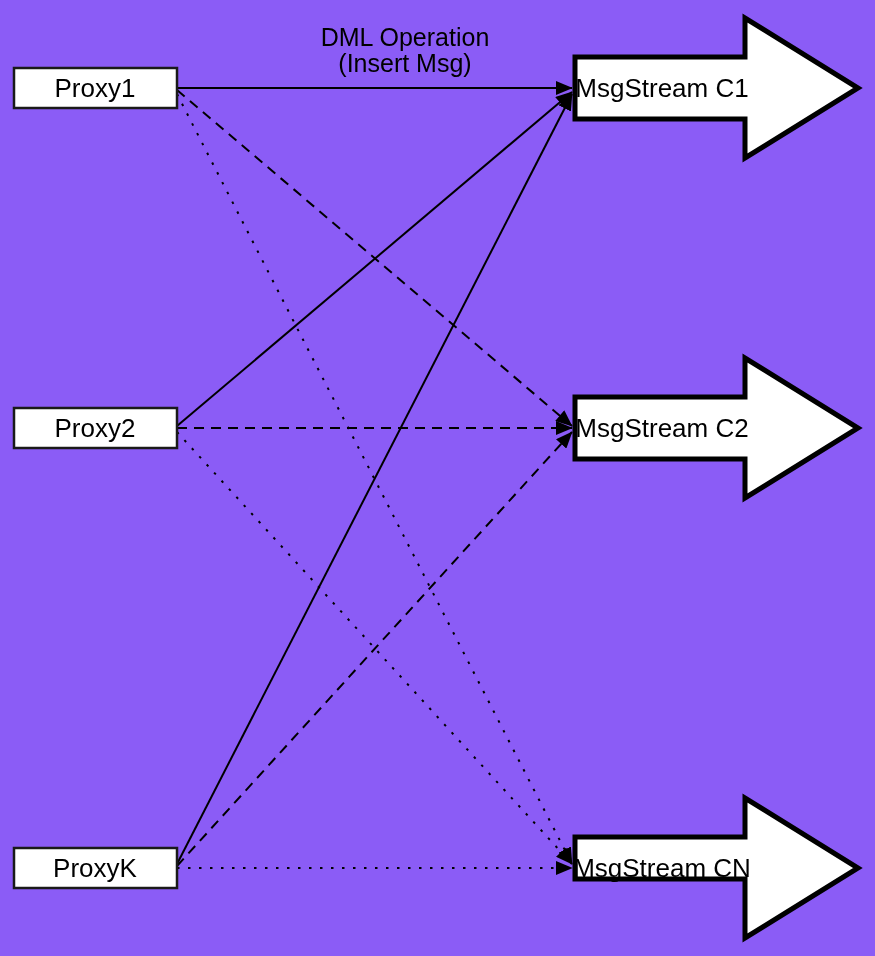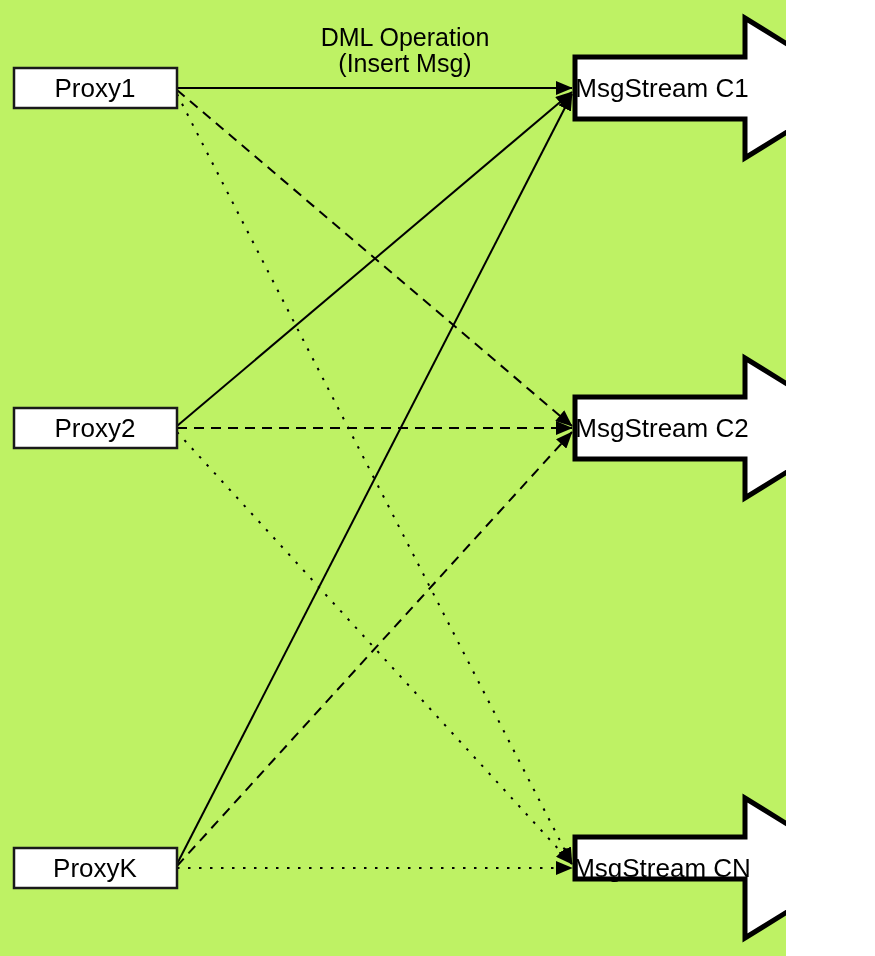--- a/index.html
+++ b/index.html
@@ -2,23 +2,23 @@
 <html><head>
 <meta charset="utf-8">
 <style>
   html, body {
     margin: 0;
     padding: 0;
     background: #ffffff;
   }
   .canvas {
     position: relative;
-    width: 786px;
+    width: 875px;
     height: 956px;
-    background: #bef264;
+    background: #8b5cf6;
     font-family: "Liberation Sans", sans-serif;
     overflow: hidden;
   }
   svg { display: block; }
   .edge {
     stroke: #000000;
     stroke-width: 2;
     fill: none;
   }
   .edge.dashed { stroke-dasharray: 10 7; }

